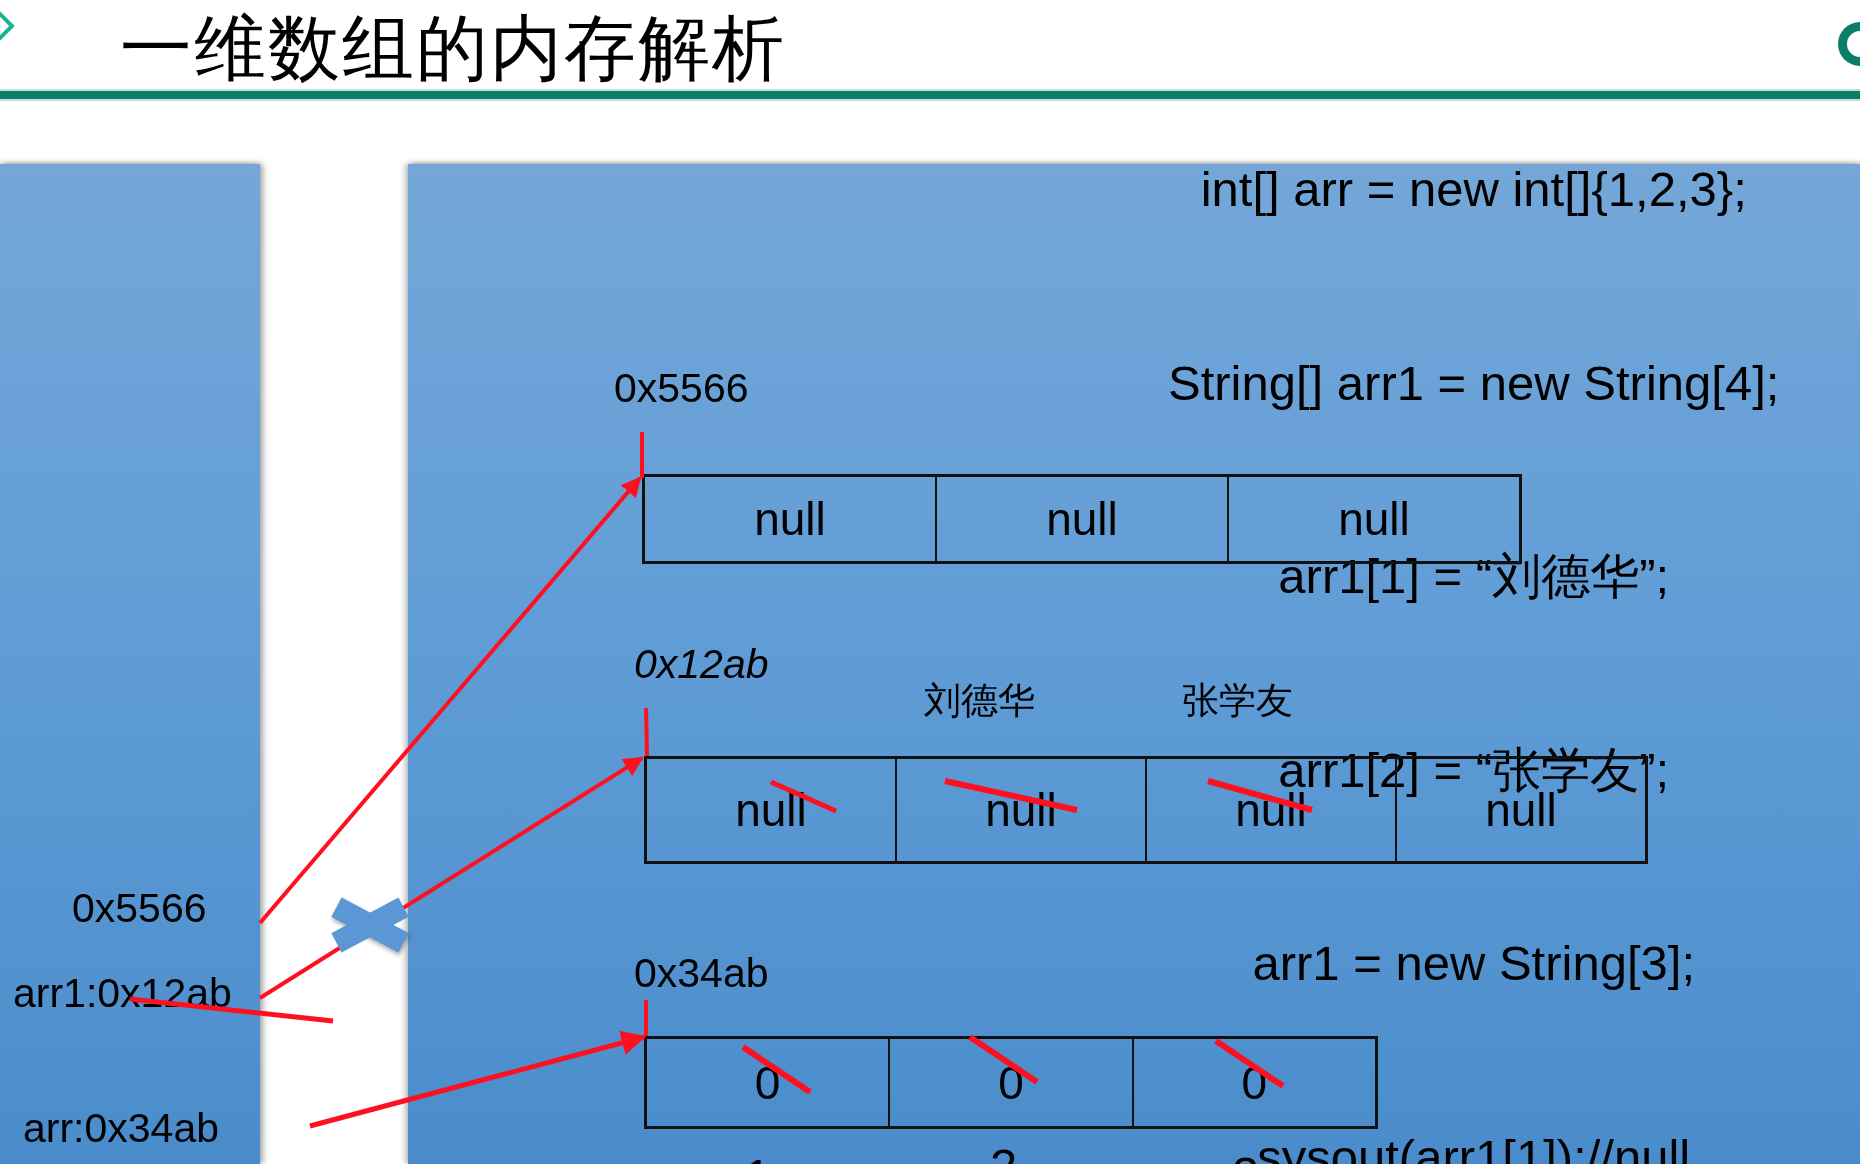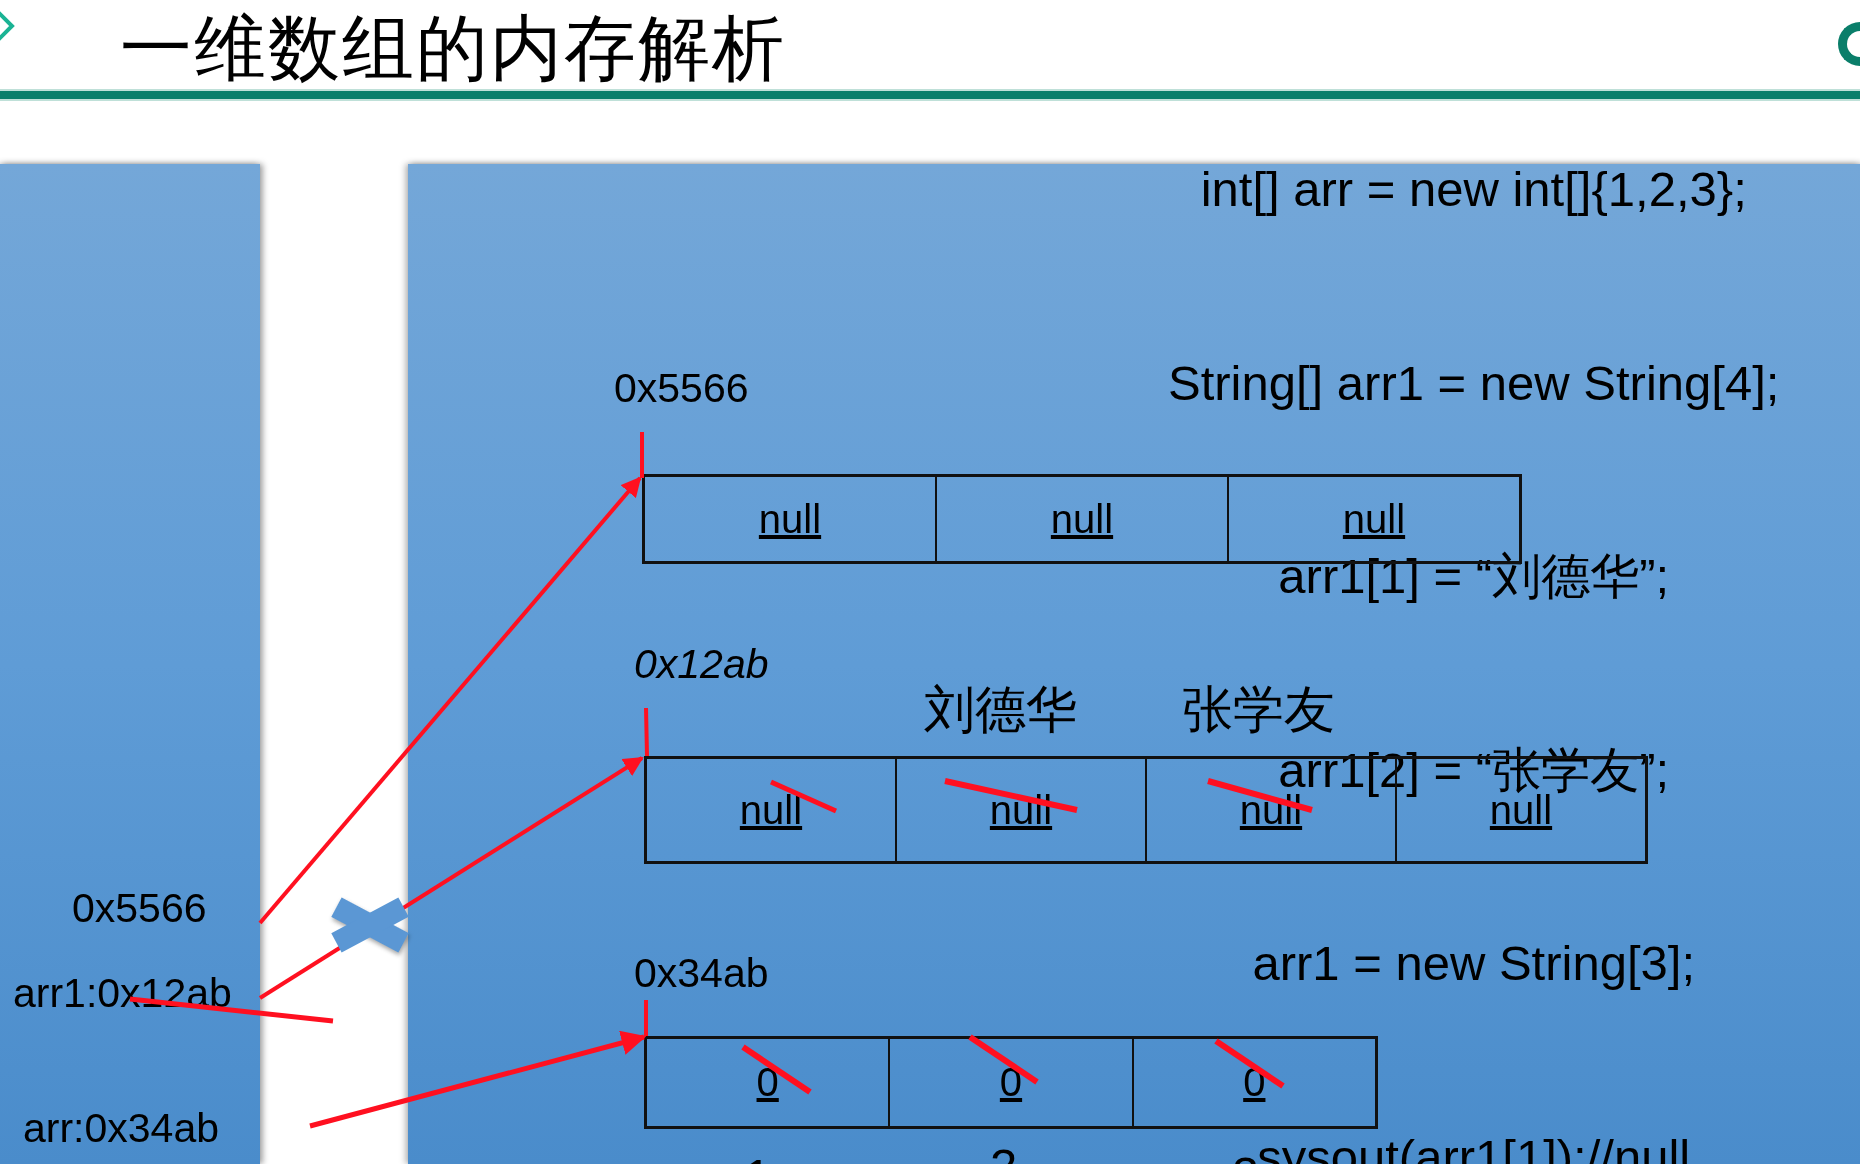--- a/index.html
+++ b/index.html
@@ -17,23 +17,23 @@
   .panel {
     background: linear-gradient(#74a7d8 0%, #5f9cd6 50%, #4a8ccb 100%);
     box-shadow: 3px 0 6px rgba(0,0,0,0.35), -3px 0 6px rgba(0,0,0,0.25);
   }
   #stack { left: 0; top: 164px; width: 260px; height: 1000px; }
   #heap { left: 408px; top: 164px; width: 1452px; height: 1000px; }
   #code { left: 1168px; top: 28px; font-size: 49px; line-height: 64.5px; white-space: pre; }
   .code-line { display: block; height: 64.5px; text-align: center; }
   .label { font-size: 41px; line-height: 56px; white-space: nowrap; }
   .arr { display: flex; border: 3px solid #111; box-sizing: border-box; }
-  .cell { flex: 1; border-right: 2px solid #111; display: flex; align-items: center; justify-content: center; font-size: 40px; position: relative; text-decoration: underline; }
+  .cell { flex: 1; border-right: 2px solid #111; display: flex; align-items: center; justify-content: center; font-size: 46px; position: relative; }
   .cell:last-child { border-right: none; }
-  .above { font-size: 51px; white-space: nowrap; font-family: "DejaVu Sans", sans-serif; }
+  .above { font-size: 37px; white-space: nowrap; font-family: "DejaVu Sans", sans-serif; }
   .below { font-size: 49px; }
   svg.overlay { position: absolute; left: 0; top: 0; pointer-events: none; }
 </style>
 </head>
 <body>
 
 <svg id="title-chevron" class="abs" viewBox="0 0 40 40">
   <polyline points="8,2 26,20 8,38" fill="none" stroke="#1ab394" stroke-width="4"></polyline>
 </svg>
 <div id="title" class="abs">一维数组的内存解析</div>

